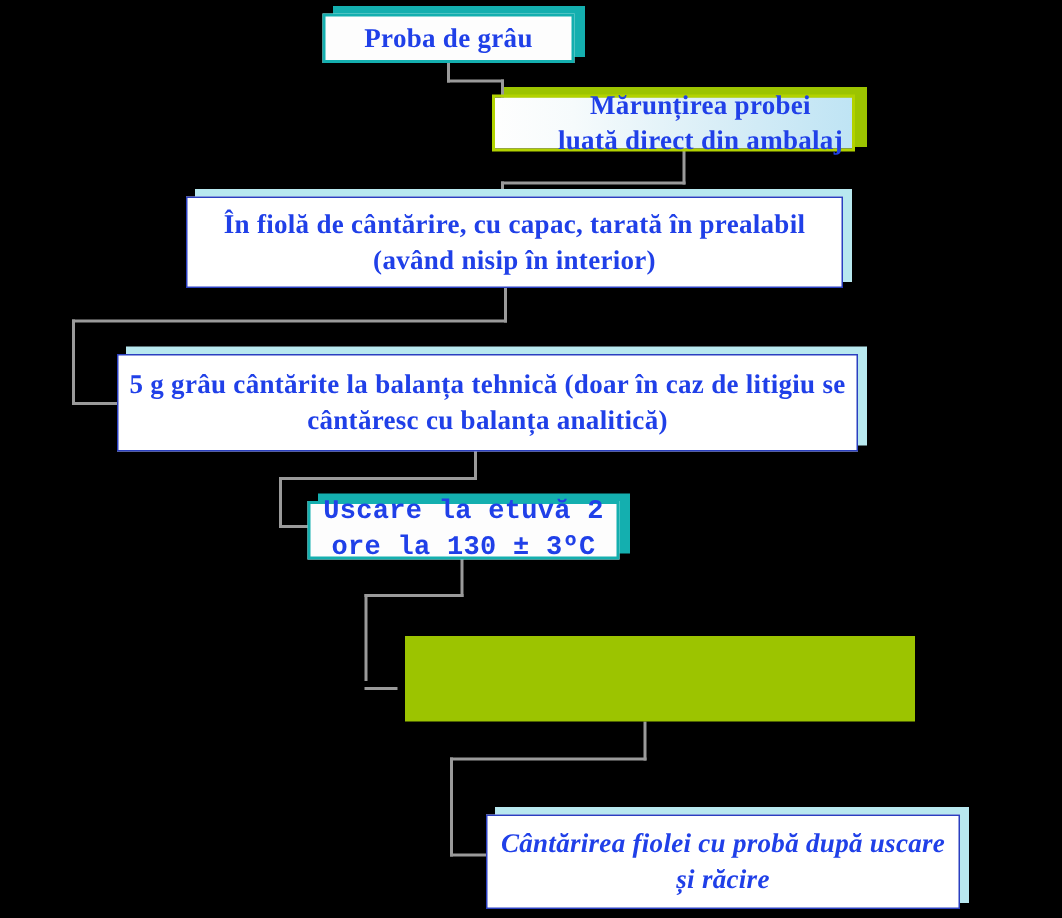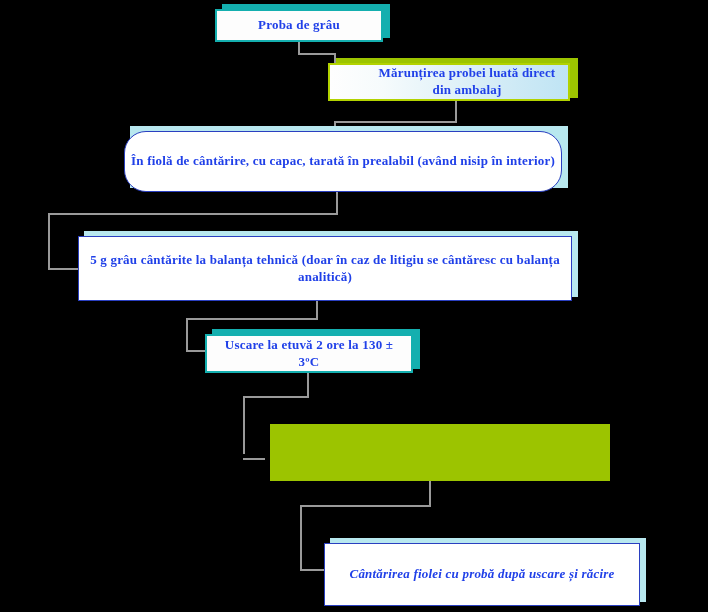--- a/index.html
+++ b/index.html
@@ -27,21 +27,21 @@
   
   .node {
     position: absolute;
     box-sizing: border-box;
     display: flex;
     align-items: center;
     justify-content: center;
     text-align: center;
     color: #2040E8;
     font-weight: bold;
-    font-size: 13px;
+    font-size: 18px;
     line-height: 1.28;
     letter-spacing: 0.2px;
     z-index: 5;
   }
   .node .label { display: block; padding: 0 6px; }
 
   
   .shadow {
     position: absolute;
     z-index: 3;
@@ -106,31 +106,31 @@
   <div class="node style-teal" style="left:215px; top:9px; width:168px; height:33px;">
     <span class="label">Proba de grâu</span>
   </div>
 
   <div class="shadow shadow-lime" style="left:336px; top:58px; width:242px; height:40px;"></div>
   <div class="node style-lime" style="left:328px; top:63px; width:242px; height:38px;">
     <span class="label">Mărunțirea probei luată direct din ambalaj</span>
   </div>
 
   <div class="shadow shadow-plain" style="left:130px; top:126px; width:438px; height:62px;"></div>
-  <div class="node style-plain" style="left:124px; top:131px; width:438px; height:61px;border-radius:22px;">
+  <div class="node style-plain" style="left:124px; top:131px; width:438px; height:61px;">
     <span class="label">În fiolă de cântărire, cu capac, tarată în prealabil (având nisip în interior)</span>
   </div>
 
   <div class="shadow shadow-plain" style="left:84px; top:231px; width:494px; height:66px;"></div>
   <div class="node style-plain" style="left:78px; top:236px; width:494px; height:65px;">
     <span class="label">5 g grâu cântărite la balanța tehnică (doar în caz de litigiu se cântăresc cu balanța analitică)</span>
   </div>
 
   <div class="shadow shadow-teal" style="left:212px; top:329px; width:208px; height:40px;"></div>
-  <div class="node style-teal" style="left:205px; top:334px; width:208px; height:39px;">
+  <div class="node style-teal" style="left:205px; top:334px; width:208px; height:39px;font-family:Liberation Mono, monospace;">
     <span class="label">Uscare la etuvă 2 ore la 130 ± 3ºC</span>
   </div>
 
   <div class="shadow shadow-lime" style="left:270px; top:424px; width:340px; height:57px;"></div>
 
   <div class="shadow shadow-plain" style="left:330px; top:538px; width:316px; height:64px;"></div>
   <div class="node style-plain" style="left:324px; top:543px; width:316px; height:63px;font-style:italic;">
     <span class="label">Cântărirea fiolei cu probă după uscare și răcire</span>
   </div>
 

